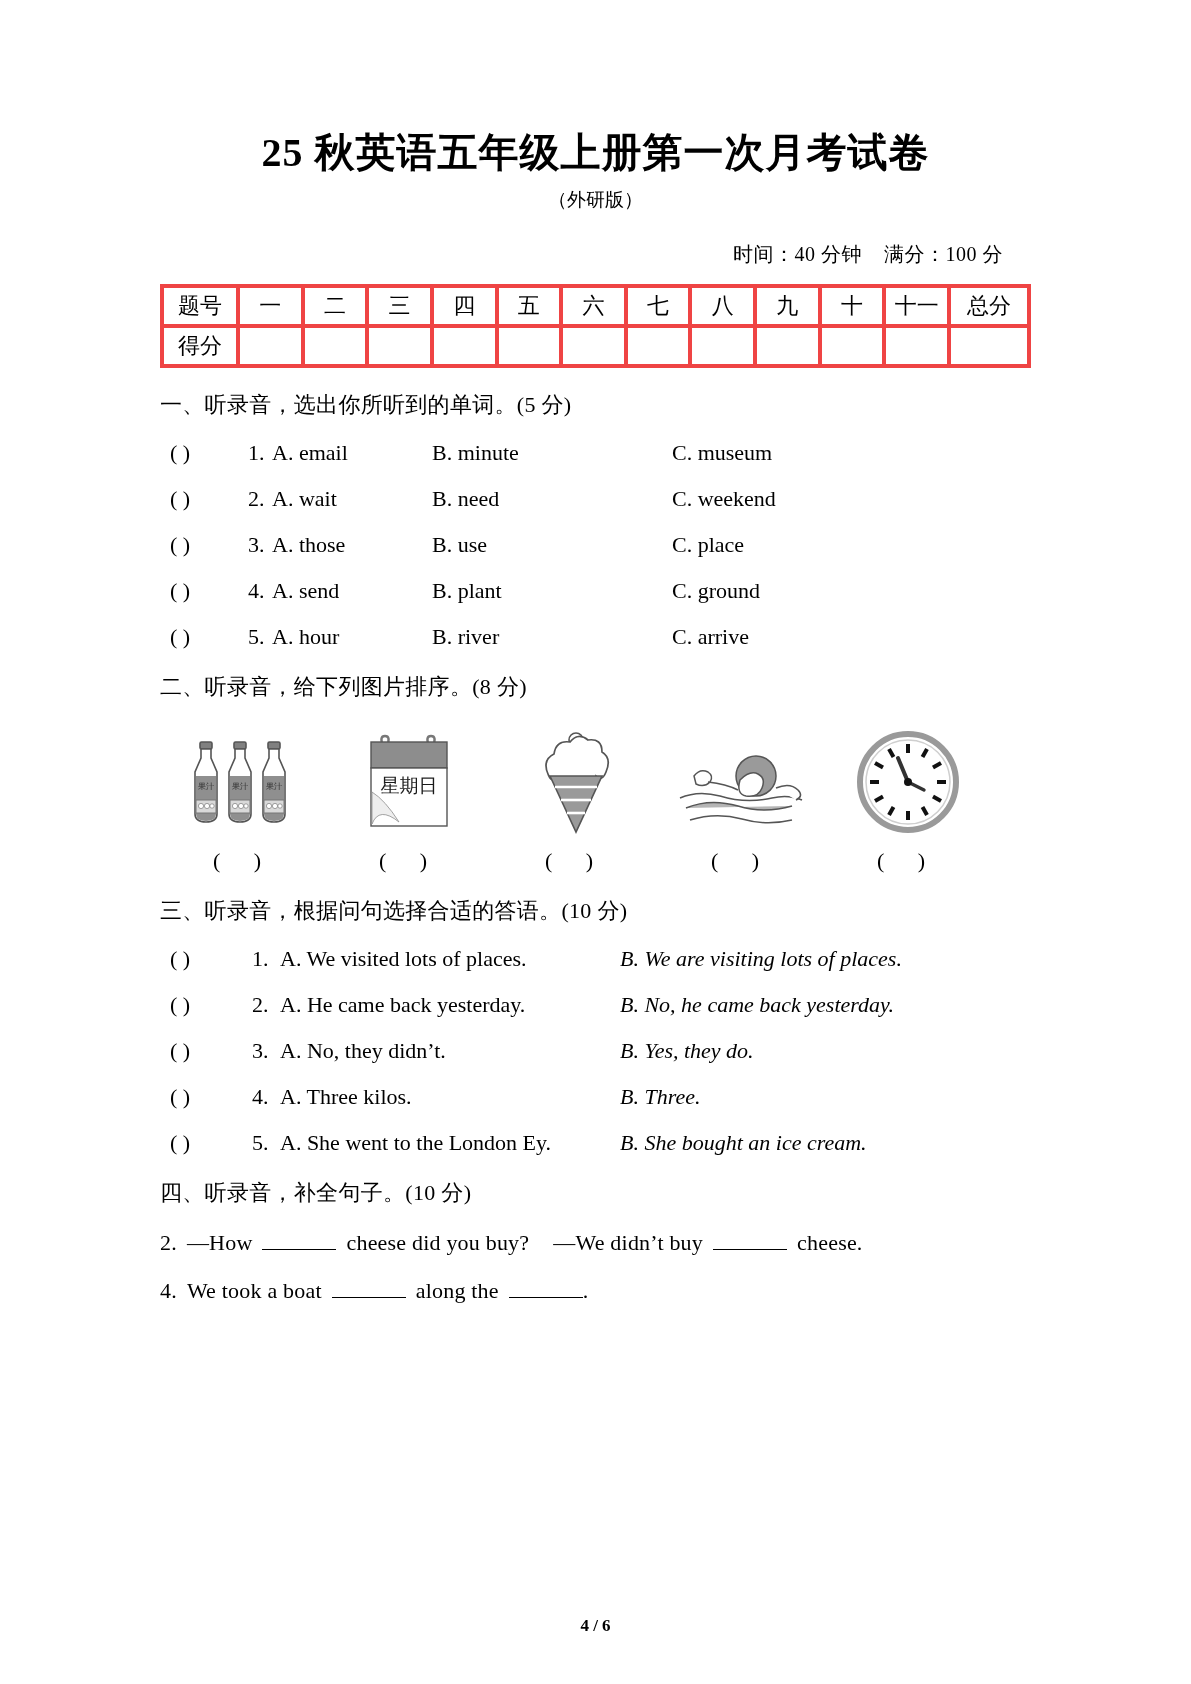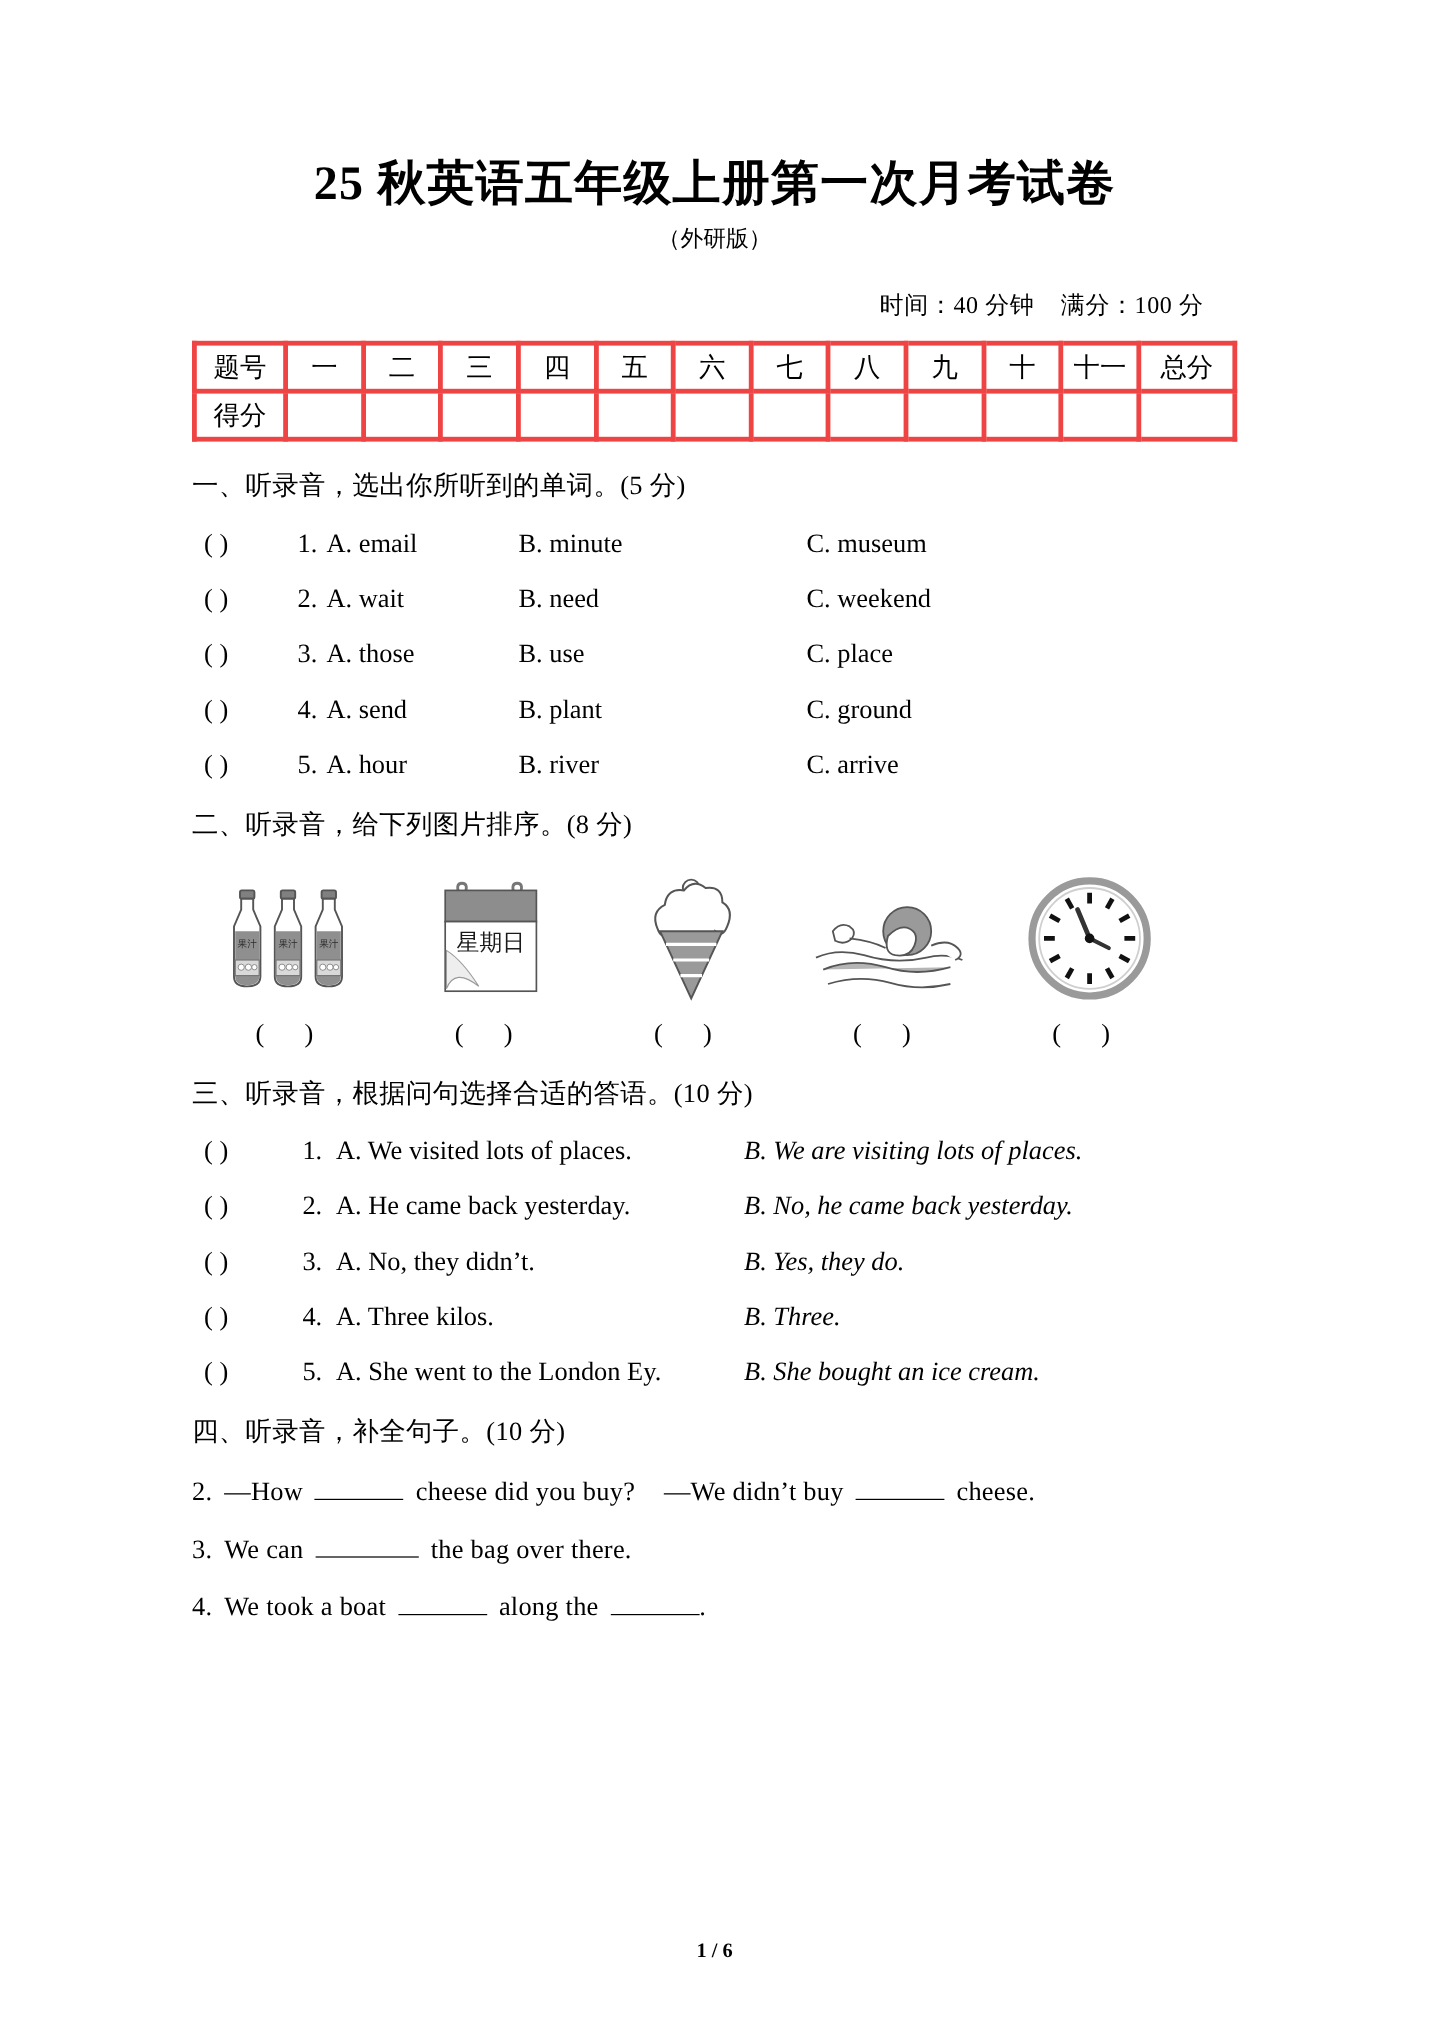--- a/index.html
+++ b/index.html
@@ -403,25 +403,22 @@
     <span class="opt-b">B. She bought an ice cream.</span>
   </div>
 
   <div class="sec-heading">四、听录音，补全句子。(10 分)</div>
 
 
   <div class="fill-row">
     <span>2.</span><span class="sp-sm"></span><span>—How</span><span class="sp-sm"></span><span class="blank b-sm"></span><span class="sp-sm"></span><span>cheese did you buy?</span><span class="sp-md"></span><span>—We didn’t buy</span><span class="sp-sm"></span><span class="blank b-sm"></span><span class="sp-sm"></span><span>cheese.</span>
   </div>
 
-  <div class="fill-row">
-    <span>3.</span><span class="sp-sm"></span><span>We can</span><span class="sp-sm"></span><span class="blank b-md"></span><span class="sp-sm"></span><span>the bag over there.</span>
-  </div>
 
   <div class="fill-row">
     <span>4.</span><span class="sp-sm"></span><span>We took a boat</span><span class="sp-sm"></span><span class="blank b-sm"></span><span class="sp-sm"></span><span>along the</span><span class="sp-sm"></span><span class="blank b-sm"></span><span>.</span>
   </div>
 
   <div class="footer">
-    <span>1 / 6</span>
+    <span>4 / 6</span>
   </div>
 
 </div>
 
 </body></html>

